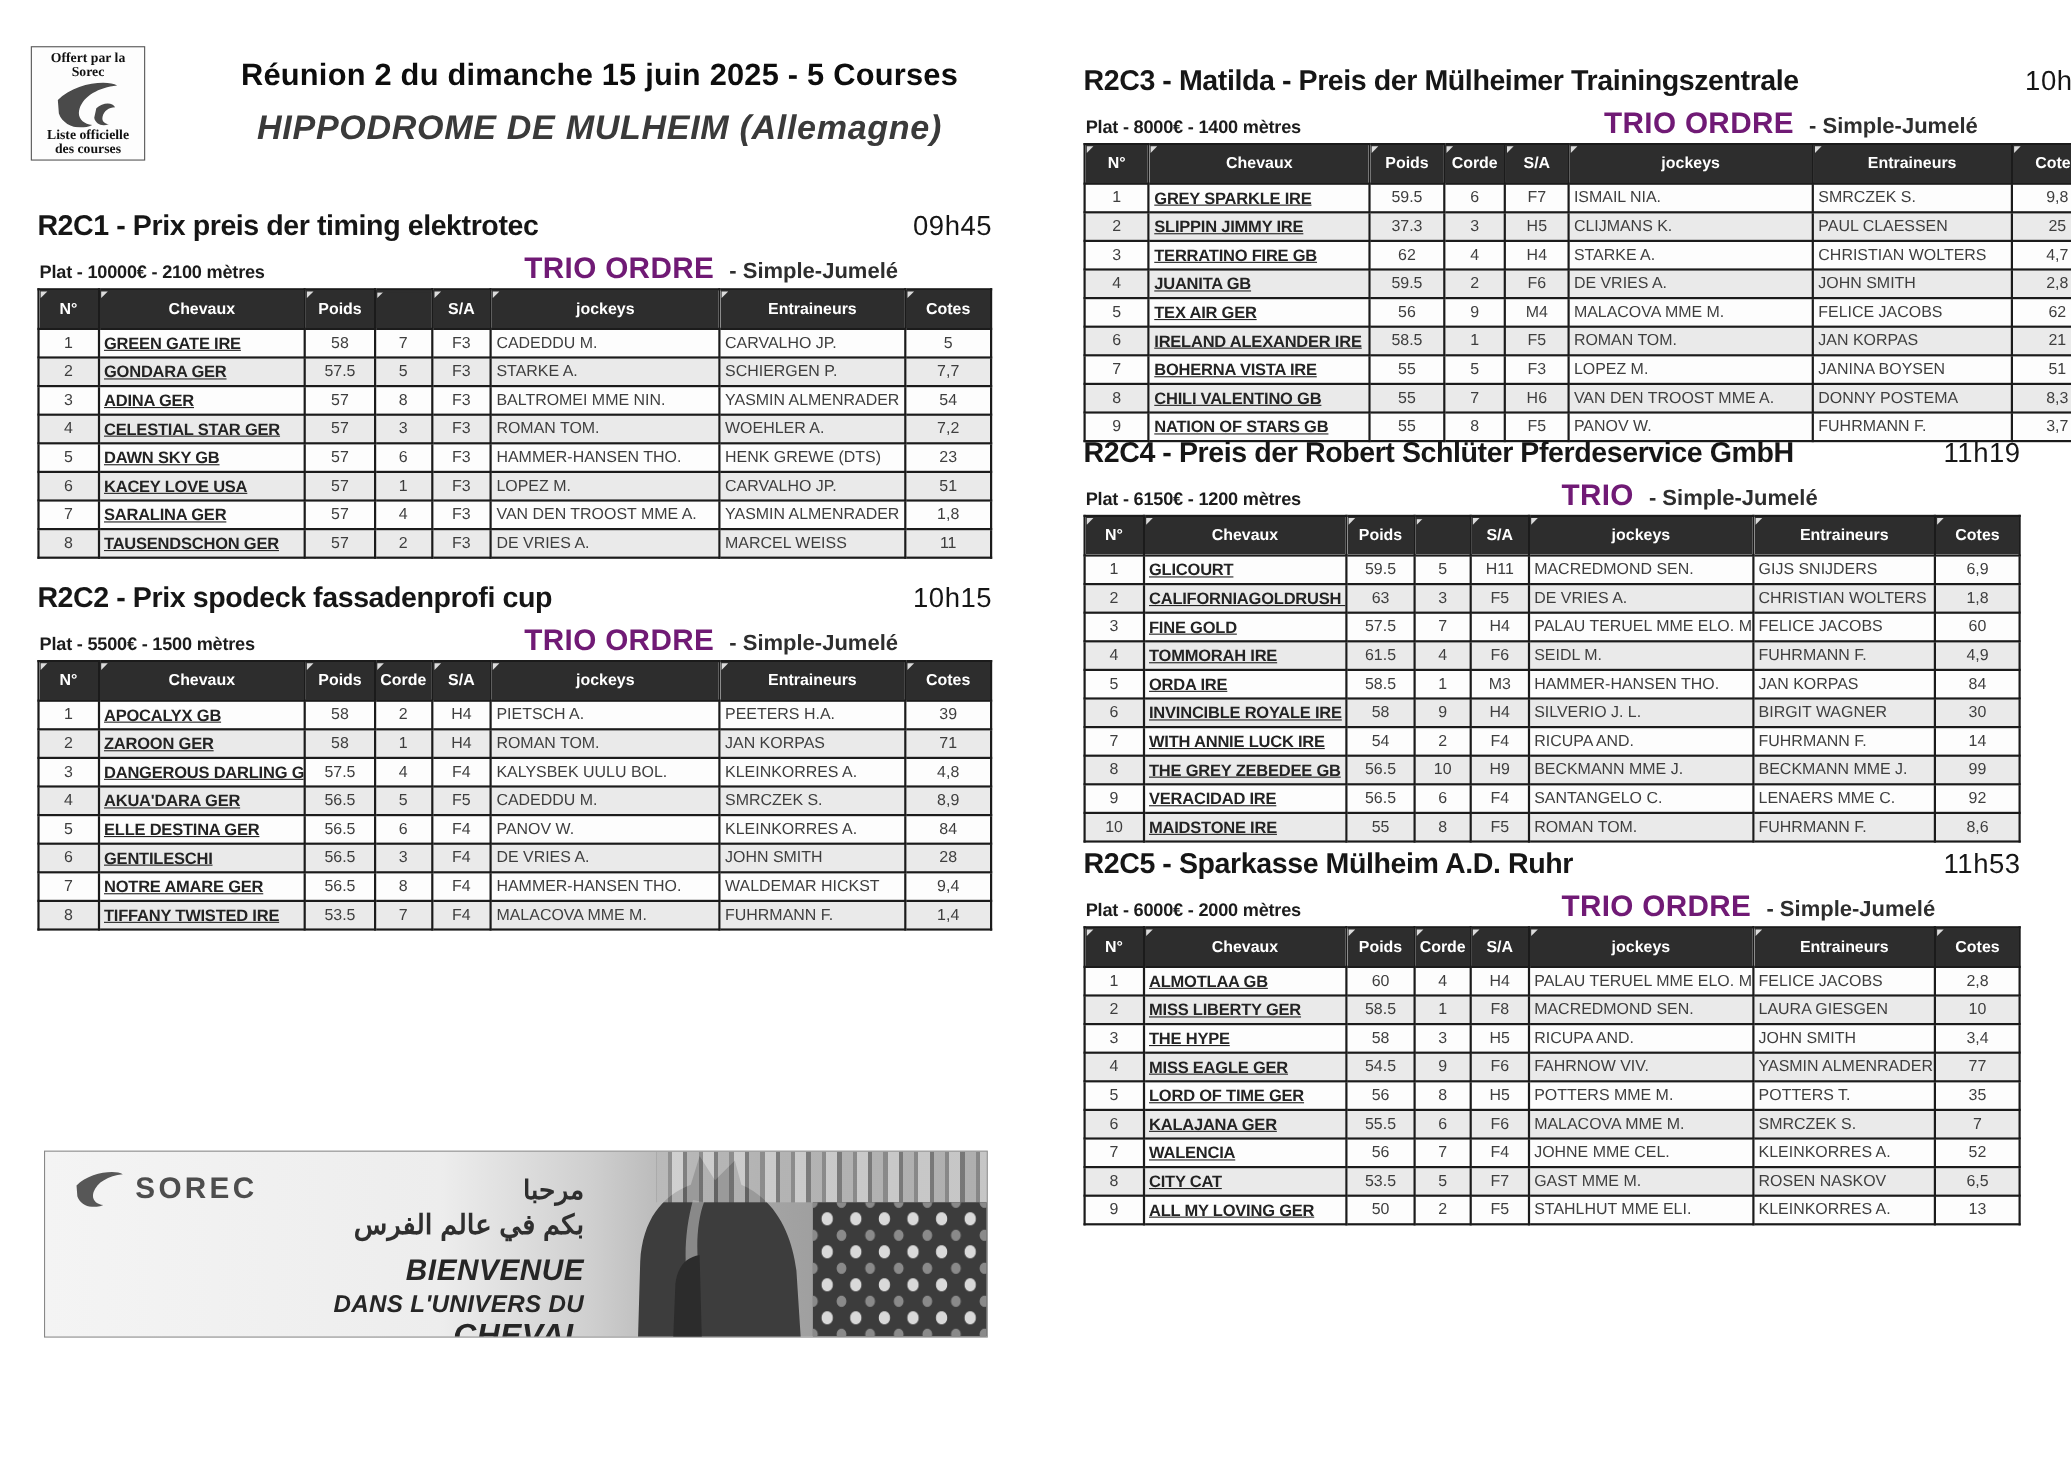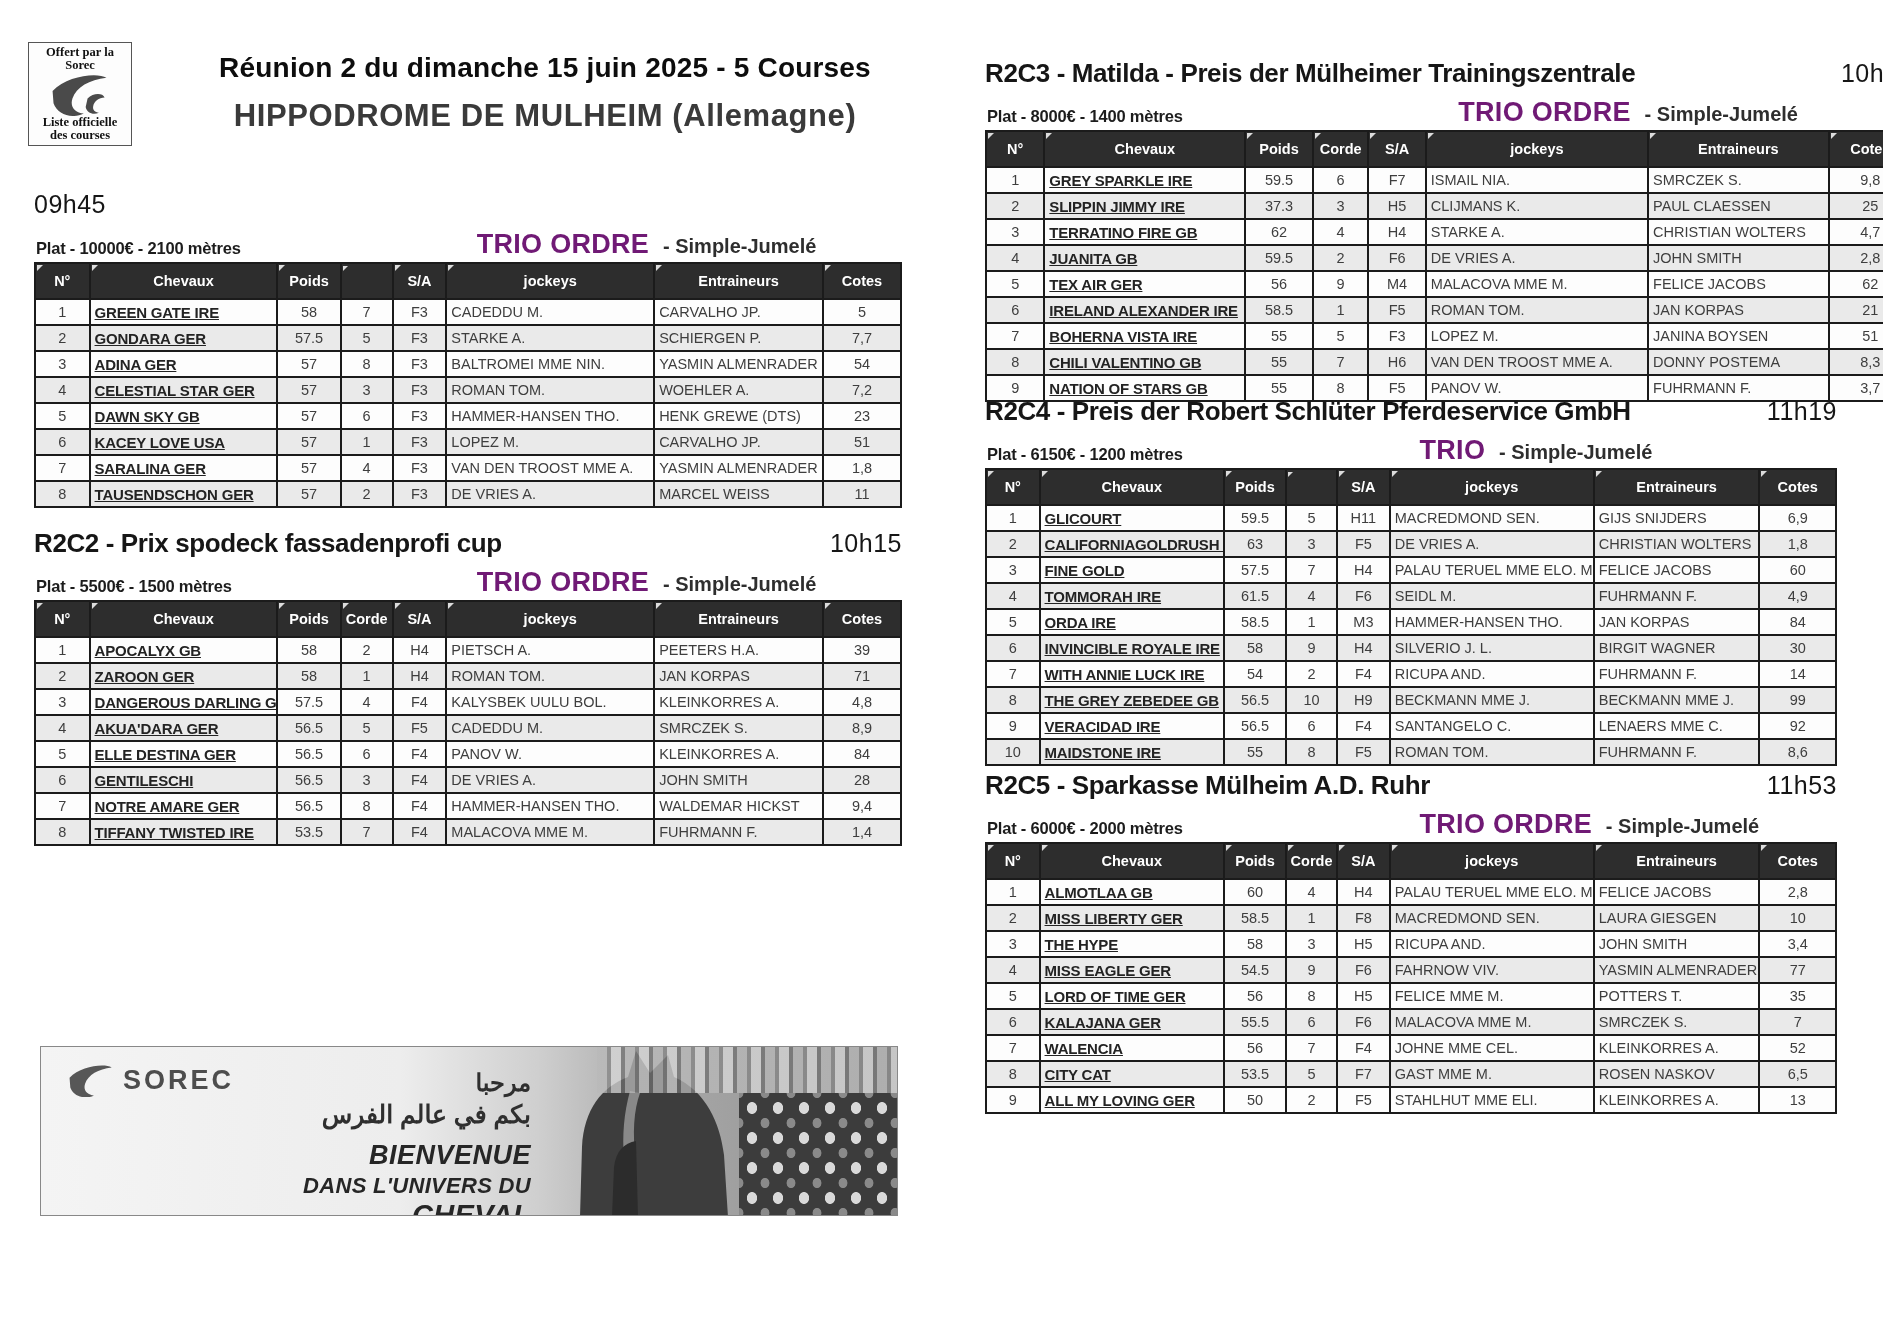--- a/index.html
+++ b/index.html
@@ -13,21 +13,21 @@
     position:absolute;left:28px;top:42px;width:104px;height:104px;
     border:1px solid #555;background:#fdfdfd;text-align:center;
     display:flex;flex-direction:column;justify-content:space-between;padding:3px 2px;box-sizing:border-box;
   }
   .logo-box .logo-line{font-family:"Liberation Serif", serif;font-weight:bold;font-size:12.5px;color:#111;line-height:1.05;}
   .logo-swoosh{margin:0 auto;}
 
   
   .main-titles{position:absolute;left:150px;top:52px;width:790px;text-align:center;}
   .title-1{font-size:28px;font-weight:bold;color:#0d0d0d;letter-spacing:.2px;margin:0;}
-  .title-2{font-size:31px;font-weight:bold;color:#3a3a3a;letter-spacing:.6px;margin:14px 0 0 0;}
+  .title-2{font-size:31px;font-weight:bold;color:#3a3a3a;letter-spacing:.6px;margin:14px 0 0 0;font-style:italic;}
 
   
   .race{position:absolute;}
   #race-0{left:34px;top:190px;width:868px;}
   #race-1{left:34px;top:528px;width:868px;}
   #race-2{left:985px;top:58px;width:928px;}
   #race-3{left:985px;top:396px;width:852px;}
   #race-4{left:985px;top:770px;width:852px;}
 
   .race-head{display:flex;justify-content:space-between;align-items:baseline;height:40px;}
@@ -104,20 +104,21 @@
   </div>
 
   <div class="main-titles">
     <h1 class="title-1">Réunion 2 du dimanche 15 juin 2025 - 5 Courses</h1>
     <h1 class="title-2">HIPPODROME DE MULHEIM (Allemagne)</h1>
   </div>
 
   <div id="races-root">
   <section class="race" id="race-0">
     <div class="race-head">
+      <h2 class="race-title">R2C1 - Prix preis der timing elektrotec</h2>
       <span class="race-time">09h45</span>
     </div>
     <div class="race-sub">
       <span class="race-conditions">Plat - 10000€ - 2100 mètres</span>
       <span class="race-bet">
         <span class="bet-type">TRIO ORDRE </span><span class="bet-sub">- Simple-Jumelé</span>
       </span>
     </div>
     <table class="race-table">
       <colgroup>
@@ -692,21 +693,21 @@
               <td class="c-left">FAHRNOW VIV.</td>
               <td class="c-left">YASMIN ALMENRADER</td>
               <td class="c-center">77</td>
             </tr>
             <tr>
               <td class="c-center">5</td>
               <td class="c-left"><span class="horse-name">LORD OF TIME GER</span></td>
               <td class="c-center">56</td>
               <td class="c-center">8</td>
               <td class="c-center">H5</td>
-              <td class="c-left">FELICE MME M.</td>
+              <td class="c-left">POTTERS MME M.</td>
               <td class="c-left">POTTERS T.</td>
               <td class="c-center">35</td>
             </tr>
             <tr>
               <td class="c-center">6</td>
               <td class="c-left"><span class="horse-name">KALAJANA GER</span></td>
               <td class="c-center">55.5</td>
               <td class="c-center">6</td>
               <td class="c-center">F6</td>
               <td class="c-left">MALACOVA MME M.</td>

